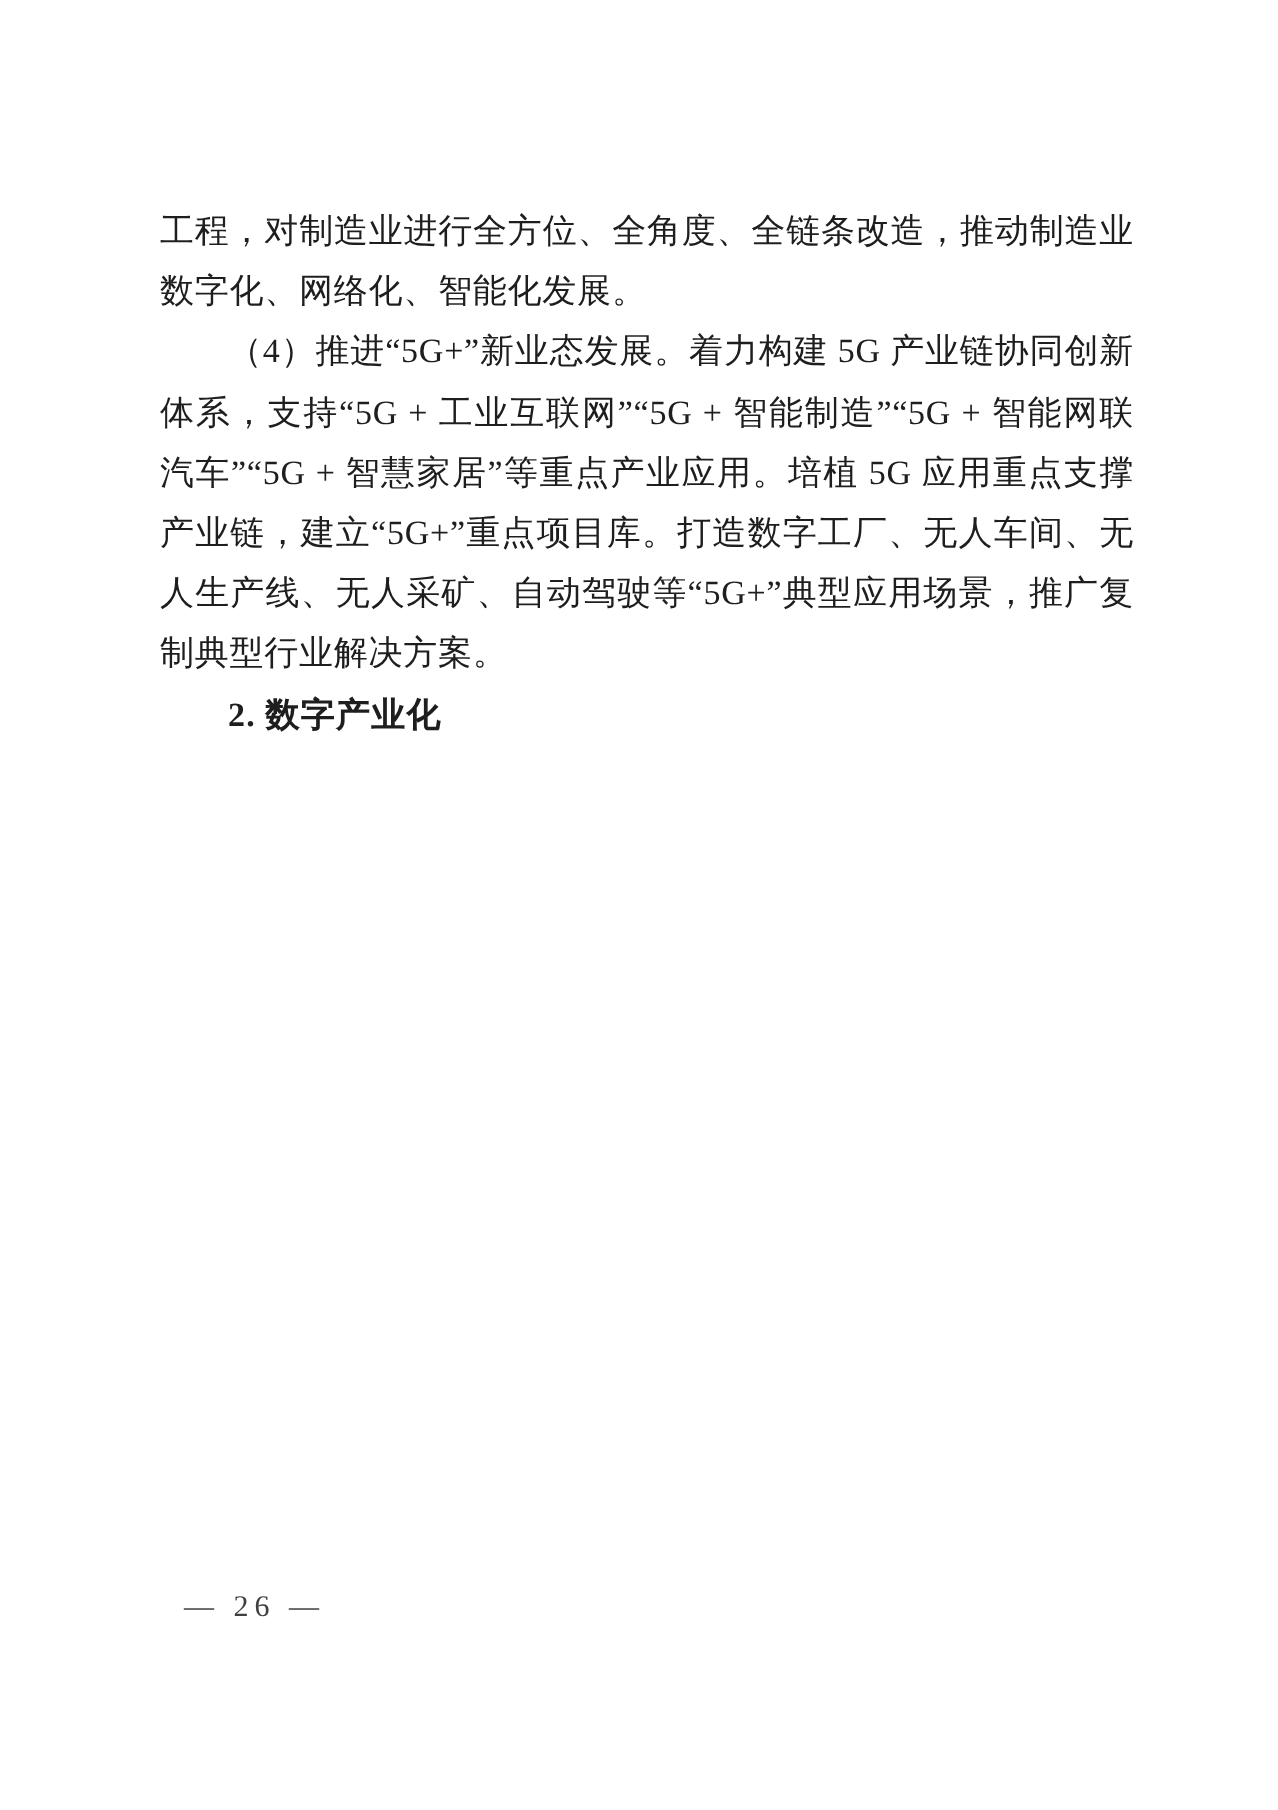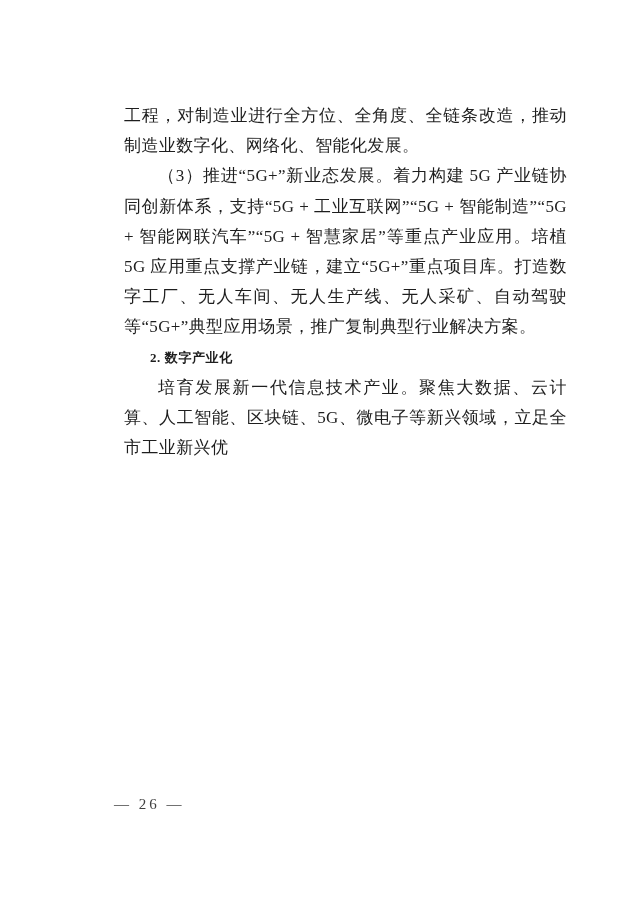--- a/index.html
+++ b/index.html
@@ -1,15 +1,15 @@
 <!DOCTYPE html>
 <html><head>
 <meta charset="utf-8">
 <style>
-  * { box-sizing: border-box; padding-left: 22px; }
+  * { box-sizing: border-box; }
   html, body {
     margin: 0;
     padding: 0;
     background: #ffffff;
   }
   .page {
     position: relative;
     width: 639px;
     height: 905px;
     background: #ffffff;
@@ -30,38 +30,37 @@
   }
   .para {
     margin: 0;
     text-indent: 2em;
   }
   .para.no-indent {
     text-indent: 0;
   }
   .heading {
     margin: 0;
-    font-size: 13px;
+    font-size: 17px;
     font-weight: bold;
     text-indent: 2em;
     letter-spacing: 0.6px;
   }
   .page-number {
     position: absolute;
     left: 92px;
     top: 796px;
     font-size: 15px;
     letter-spacing: 3px;
     color: #404040;
   }
 </style>
 </head>
 <body>
 
 <div class="page">
   <div class="content">
     <p class="para no-indent">工程，对制造业进行全方位、全角度、全链条改造，推动制造业数字化、网络化、智能化发展。</p>
-    <p class="para">（3）推进“5G+”新业态发展。着力构建 5G 产业链协同创新体系，支持“5G + 工业互联网”“5G + 智能制造”“5G + 智能网联汽车”“5G + 智慧家居”等重点产业应用。培植 5G 应用重点支撑产业链，建立“5G+”重点项目库。打造数字工厂、无人车间、无人生产线、无人采矿、自动驾驶等“5G+”典型应用场景，推广复制典型行业解决方案。</p>
+    <p class="para">（4）推进“5G+”新业态发展。着力构建 5G 产业链协同创新体系，支持“5G + 工业互联网”“5G + 智能制造”“5G + 智能网联汽车”“5G + 智慧家居”等重点产业应用。培植 5G 应用重点支撑产业链，建立“5G+”重点项目库。打造数字工厂、无人车间、无人生产线、无人采矿、自动驾驶等“5G+”典型应用场景，推广复制典型行业解决方案。</p>
     <p class="heading">2. 数字产业化</p>
-    <p class="para">培育发展新一代信息技术产业。聚焦大数据、云计算、人工智能、区块链、5G、微电子等新兴领域，立足全市工业新兴优</p>
   </div>
   <div class="page-number">— 26 —</div>
 </div>
 
 </body></html>

